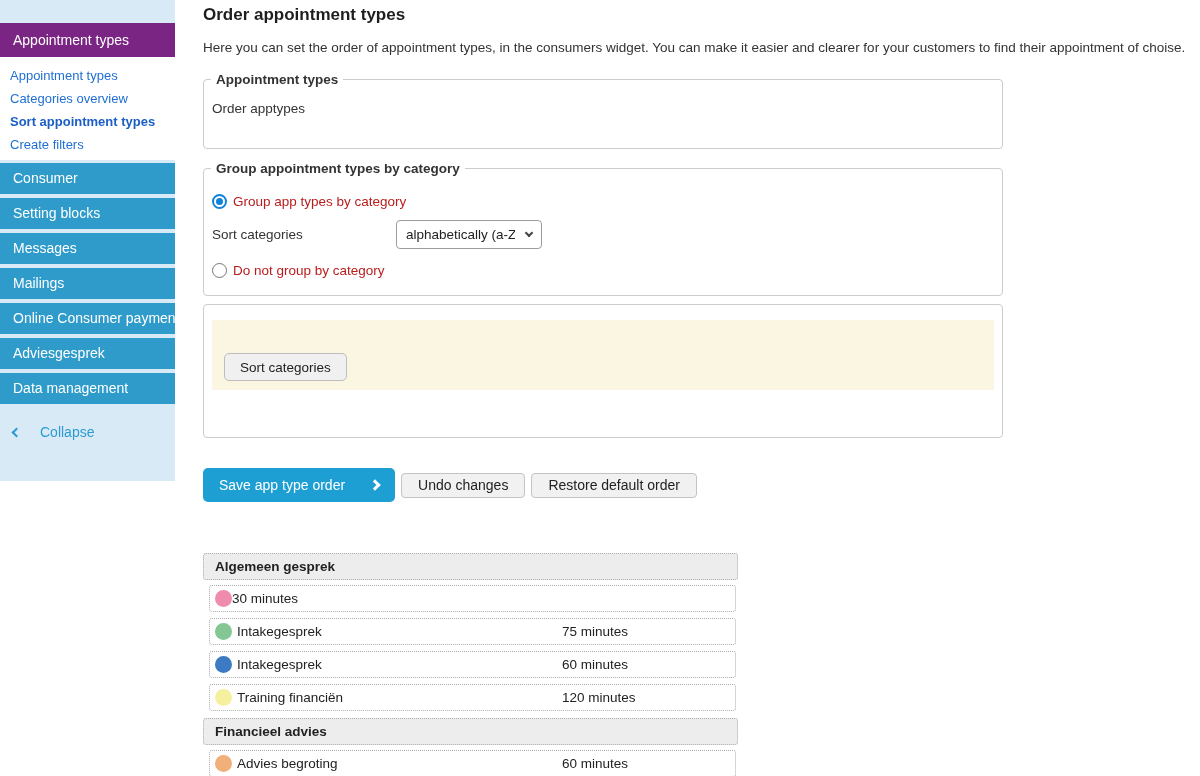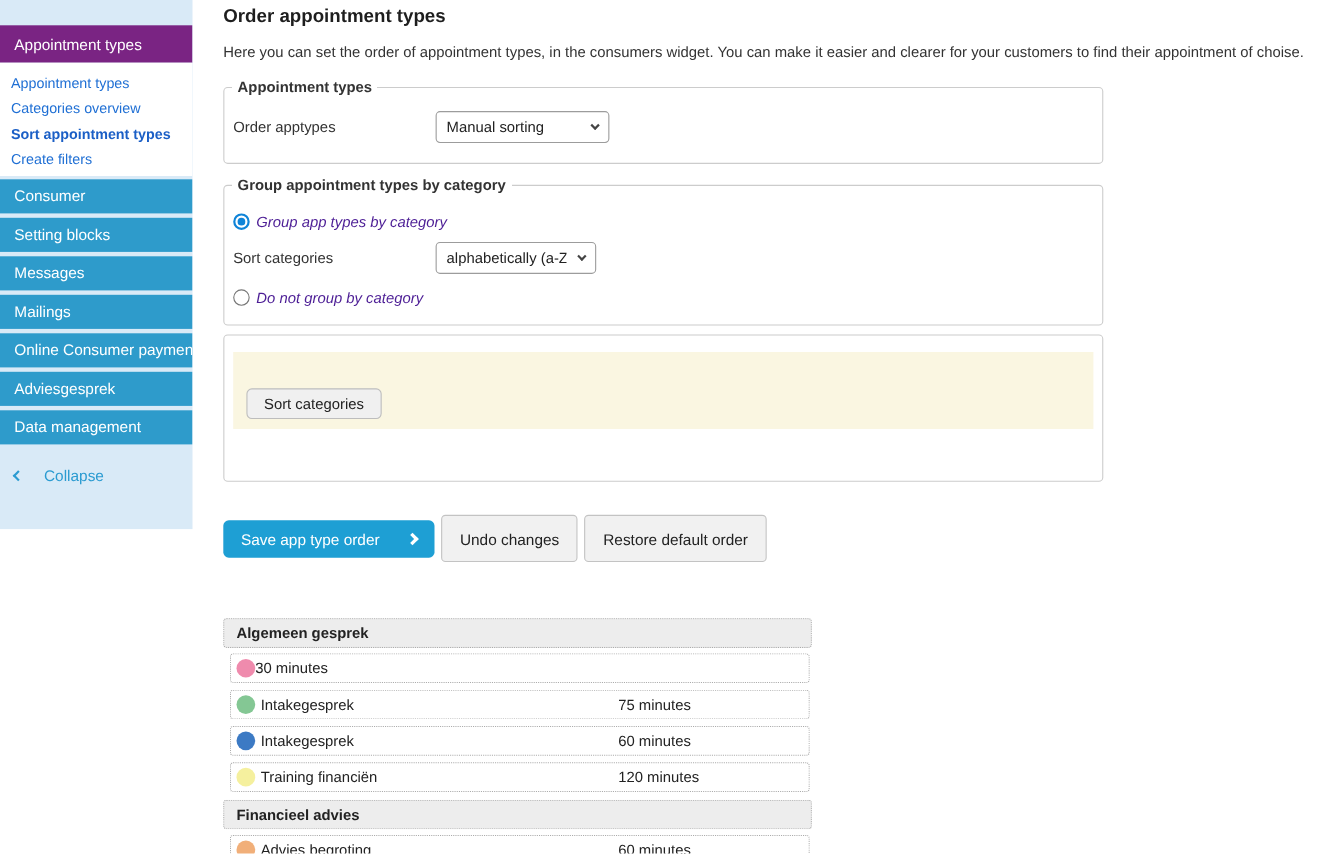--- a/index.html
+++ b/index.html
@@ -133,21 +133,21 @@
     position: relative;
   }
   .radio.checked { border: 2px solid #0f84d8; }
   .radio.checked::after {
     content: '';
     position: absolute;
     inset: 2px;
     border-radius: 50%;
     background: #0f84d8;
   }
-  .radio-label { margin-left: 6px; font-size: 13.5px; color: #4c1d95; font-style: italic; }
+  .radio-label { margin-left: 6px; font-size: 13.5px; color: #b91c1c; }
   .sort-row { margin-top: 11px; margin-bottom: 11px; }
 
   .yellow-panel {
     margin-top: 9px;
     width: 782px;
     height: 70px;
     background: #faf6e1;
     padding: 33px 0 0 12px;
   }
   .btn-gray {
@@ -178,21 +178,21 @@
     cursor: pointer;
   }
   .btn-save .chev-right { border-width: 3px; width: 8px; height: 8px; }
   .btn-action {
     font-family: "Liberation Sans", sans-serif;
     font-size: 14px;
     color: #222;
     background: #f1f1f1;
     border: 1px solid #c3c3c3;
     border-radius: 4px;
-    height: 43px;
+    height: 25px;
     padding: 0 16px;
     cursor: pointer;
   }
 
   
   .sort-list { margin-top: 51px; width: 535px; }
   .cat-header {
     background: #ededed;
     border: 1px dotted #ababab;
     border-radius: 3px;
@@ -255,26 +255,20 @@
 </div>
 
 <div class="main">
   <div class="page-title">Order appointment types</div>
   <div class="page-desc">Here you can set the order of appointment types, in the consumers widget. You can make it easier and clearer for your customers to find their appointment of choise.</div>
 
   <fieldset class="fs-apptypes">
     <legend>Appointment types</legend>
     <div class="form-row">
       <label class="form-label">Order apptypes</label>
-      <span class="select-wrap">
-        <select class="sel-order">
-          <option>Manual sorting</option>
-        </select>
-        <span class="chev chev-down"></span>
-      </span>
     </div>
   </fieldset>
 
   <fieldset class="fs-grouping">
     <legend>Group appointment types by category</legend>
     <div class="radio-row">
       <span class="radio checked"></span>
       <span class="radio-label">Group app types by category</span>
     </div>
     <div class="form-row sort-row">

